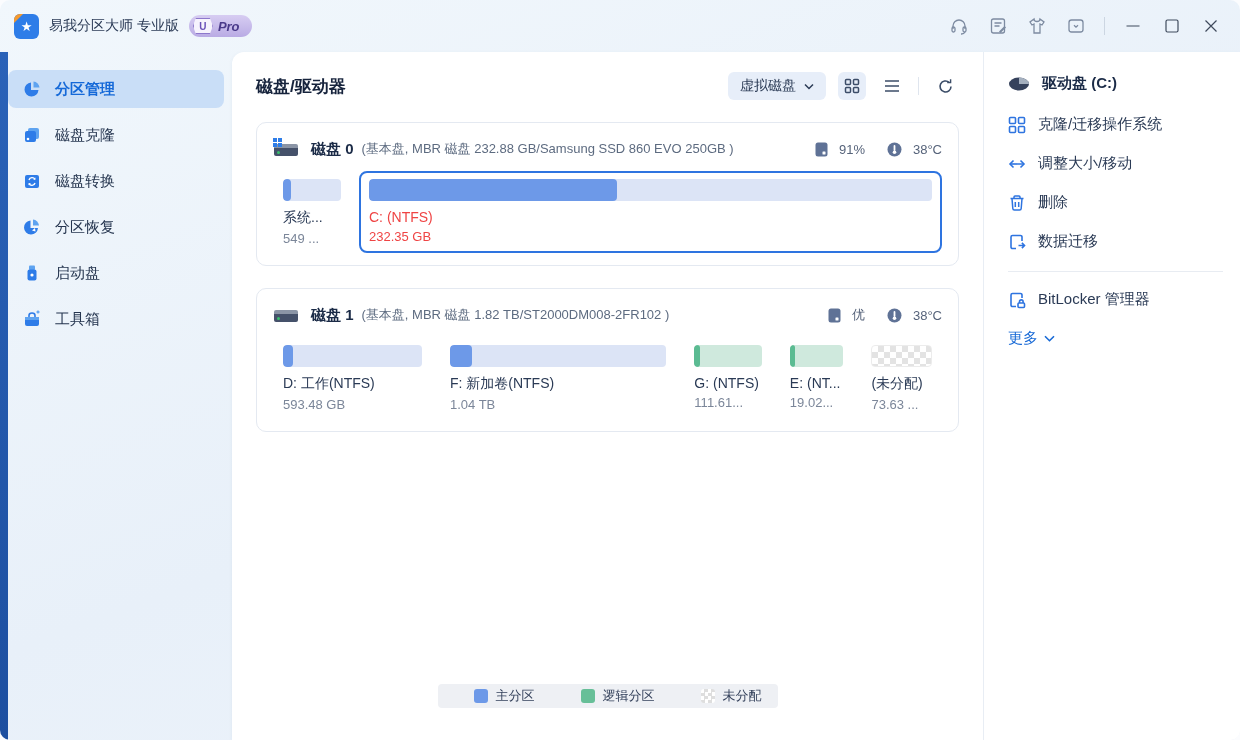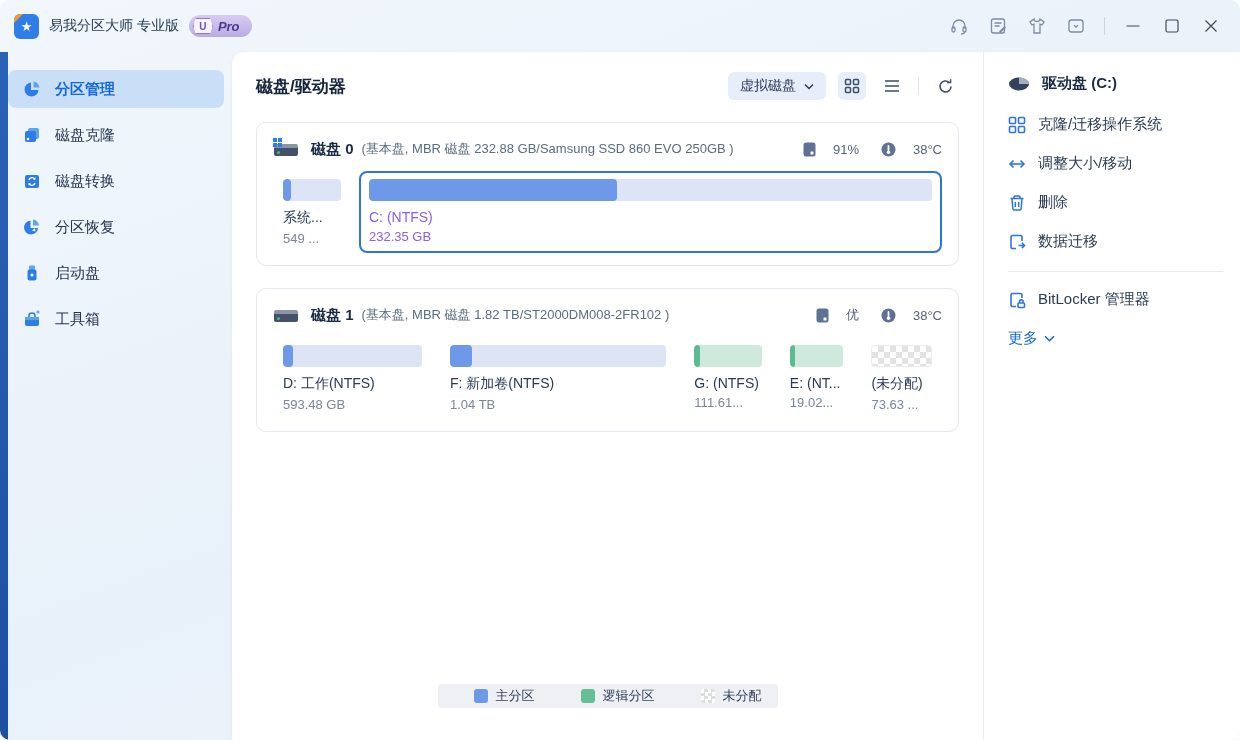--- a/index.html
+++ b/index.html
@@ -55,35 +55,35 @@
   .disk-icon { position:relative; width:26px; height:22px; flex:none; margin-right:4px; }
   .disk-icon .slab-top { position:absolute; left:1px; top:6px; width:24px; height:5px; background:#8b95a6; border-radius:2px 2px 0 0; }
   .disk-icon .slab { position:absolute; left:1px; top:10px; width:24px; height:8px; background:#45516a; border-radius:0 0 2px 2px; }
   .disk-icon .led { position:absolute; left:4px; top:13px; width:3px; height:3px; border-radius:50%; background:#39c06c; }
   .disk-icon .win-badge { position:absolute; left:0; top:0; width:9px; height:9px;
     display:grid; grid-template-columns:4px 4px; grid-template-rows:4px 4px; gap:1px; }
   .disk-icon .win-badge i { background:#2e7de8; }
   .disk-name { font-size:15px; font-weight:bold; color:#1b2b47; white-space:nowrap; }
   .disk-detail { font-size:13px; color:#5d6b80; white-space:nowrap; overflow:hidden; text-overflow:ellipsis; }
   .disk-stats { margin-left:auto; display:flex; align-items:center; gap:22px; flex:none; }
-  .stat { display:flex; align-items:center; gap:17px; font-size:13px; color:#56637a; }
+  .stat { display:flex; align-items:center; gap:11px; font-size:13px; color:#56637a; }
 
   .part-row { display:flex; align-items:flex-start; gap:8px; margin-top:8px; }
   .partition { border:2px solid transparent; border-radius:8px; padding:6px 8px 7px; cursor:pointer; }
   .partition.selected { border-color:#2e74e0; }
   .pbar { height:22px; border-radius:4px; position:relative; overflow:hidden; }
   .pbar.primary { background:#dce4f6; }
   .pbar.logical { background:#cfe9dd; }
   .pbar.unalloc { background:repeating-conic-gradient(#e3e3e3 0% 25%, #ffffff 0% 50%) 0 0/12px 12px; border:1px solid #ececec; }
   .pfill { position:absolute; left:0; top:0; bottom:0; border-radius:4px; }
   .pbar.primary .pfill { background:#6d99e8; }
   .pbar.logical .pfill { background:#5bbb92; }
   .plabel { margin-top:8px; font-size:14px; color:#2a3a55; white-space:nowrap; overflow:hidden; text-overflow:ellipsis; }
   .psize { margin-top:4px; font-size:13px; color:#7b8699; white-space:nowrap; }
-  .partition.selected .plabel, .partition.selected .psize { color:#8b5cf6; }
+  .partition.selected .plabel, .partition.selected .psize { color:#ef4444; }
 
   
   .legend { margin-top:auto; margin-bottom:32px; align-self:center; background:#eef0f4; border-radius:4px;
     height:24px; padding:0 16px; display:flex; align-items:center; gap:26px; }
   .leg-item { display:flex; align-items:center; gap:8px; font-size:13px; color:#35425c;padding-left:20px; }
   .leg-sw { width:14px; height:14px; border-radius:3px; }
   .leg-sw.primary { background:#6d99e8; }
   .leg-sw.logical { background:#67bf98; }
   .leg-sw.unalloc { background:repeating-conic-gradient(#dedede 0% 25%, #ffffff 0% 50%) 0 0/7px 7px; }
 

